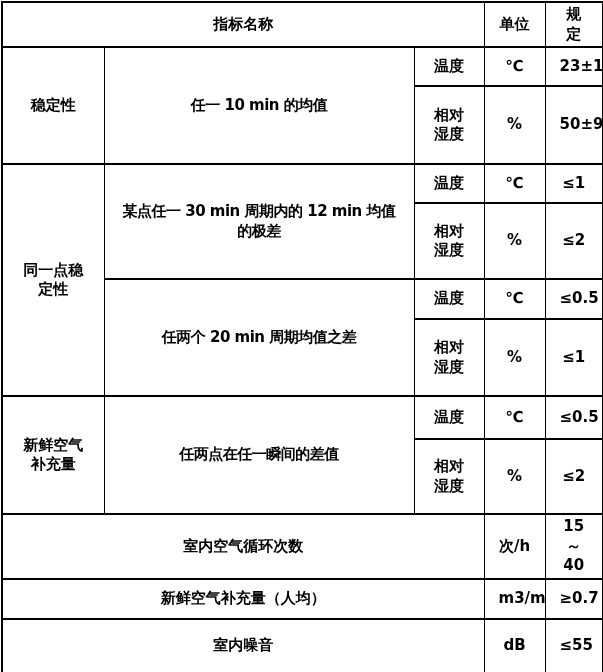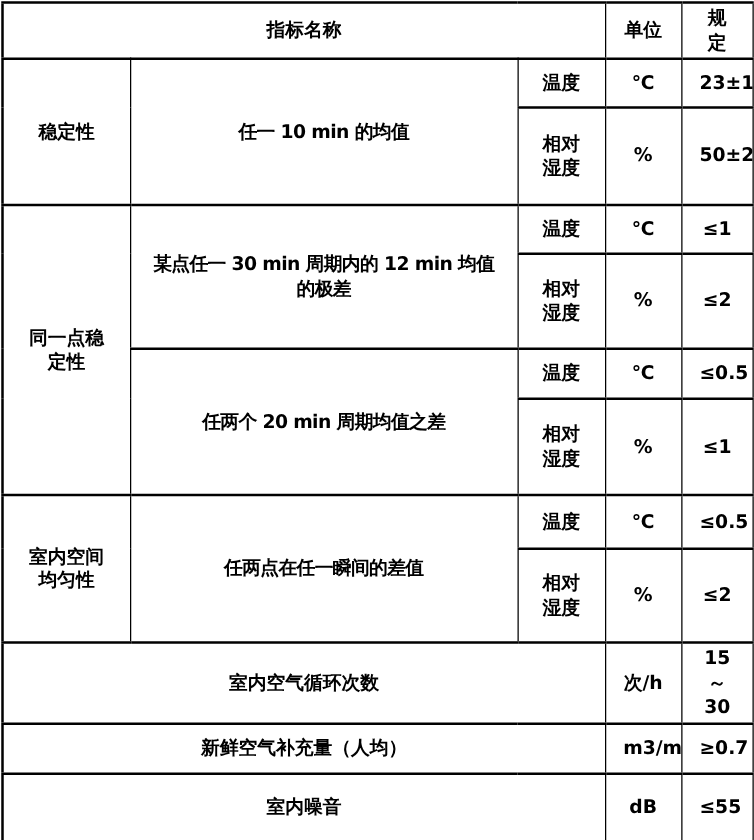--- a/index.html
+++ b/index.html
@@ -59,21 +59,21 @@
   <tr style="height:39px">
     <td rowspan="2">稳定性</td>
     <td rowspan="2" class="desc-cell">任一 10 min 的均值</td>
     <td>温度</td>
     <td>℃</td>
     <td>23±1</td>
   </tr>
   <tr style="height:78px">
     <td>相对湿度</td>
     <td>%</td>
-    <td>50±2</td>
+    <td>50±9</td>
   </tr>
 
   <tr style="height:39px">
     <td rowspan="4">同一点稳定性</td>
     <td rowspan="2" class="desc-cell">某点任一 30 min 周期内的 12 min 均值的极差</td>
     <td>温度</td>
     <td>℃</td>
     <td>≤1</td>
   </tr>
   <tr style="height:76px">
@@ -87,36 +87,36 @@
     <td>℃</td>
     <td>≤0.5</td>
   </tr>
   <tr style="height:77px">
     <td>相对湿度</td>
     <td>%</td>
     <td>≤1</td>
   </tr>
 
   <tr style="height:43px">
-    <td rowspan="2">室内空间均匀性</td>
+    <td rowspan="2">新鲜空气补充量</td>
     <td rowspan="2" class="desc-cell">任两点在任一瞬间的差值</td>
     <td>温度</td>
     <td>℃</td>
     <td>≤0.5</td>
   </tr>
   <tr style="height:75px">
     <td>相对湿度</td>
     <td>%</td>
     <td>≤2</td>
   </tr>
 
   <tr style="height:60px">
     <td colspan="3">室内空气循环次数</td>
     <td>次/h</td>
-    <td>15～30</td>
+    <td>15～40</td>
   </tr>
   <tr style="height:40px">
     <td colspan="3">新鲜空气补充量（人均）</td>
     <td>m3/min</td>
     <td>≥0.7</td>
   </tr>
   <tr style="height:55px">
     <td colspan="3">室内噪音</td>
     <td>dB</td>
     <td>≤55</td>

